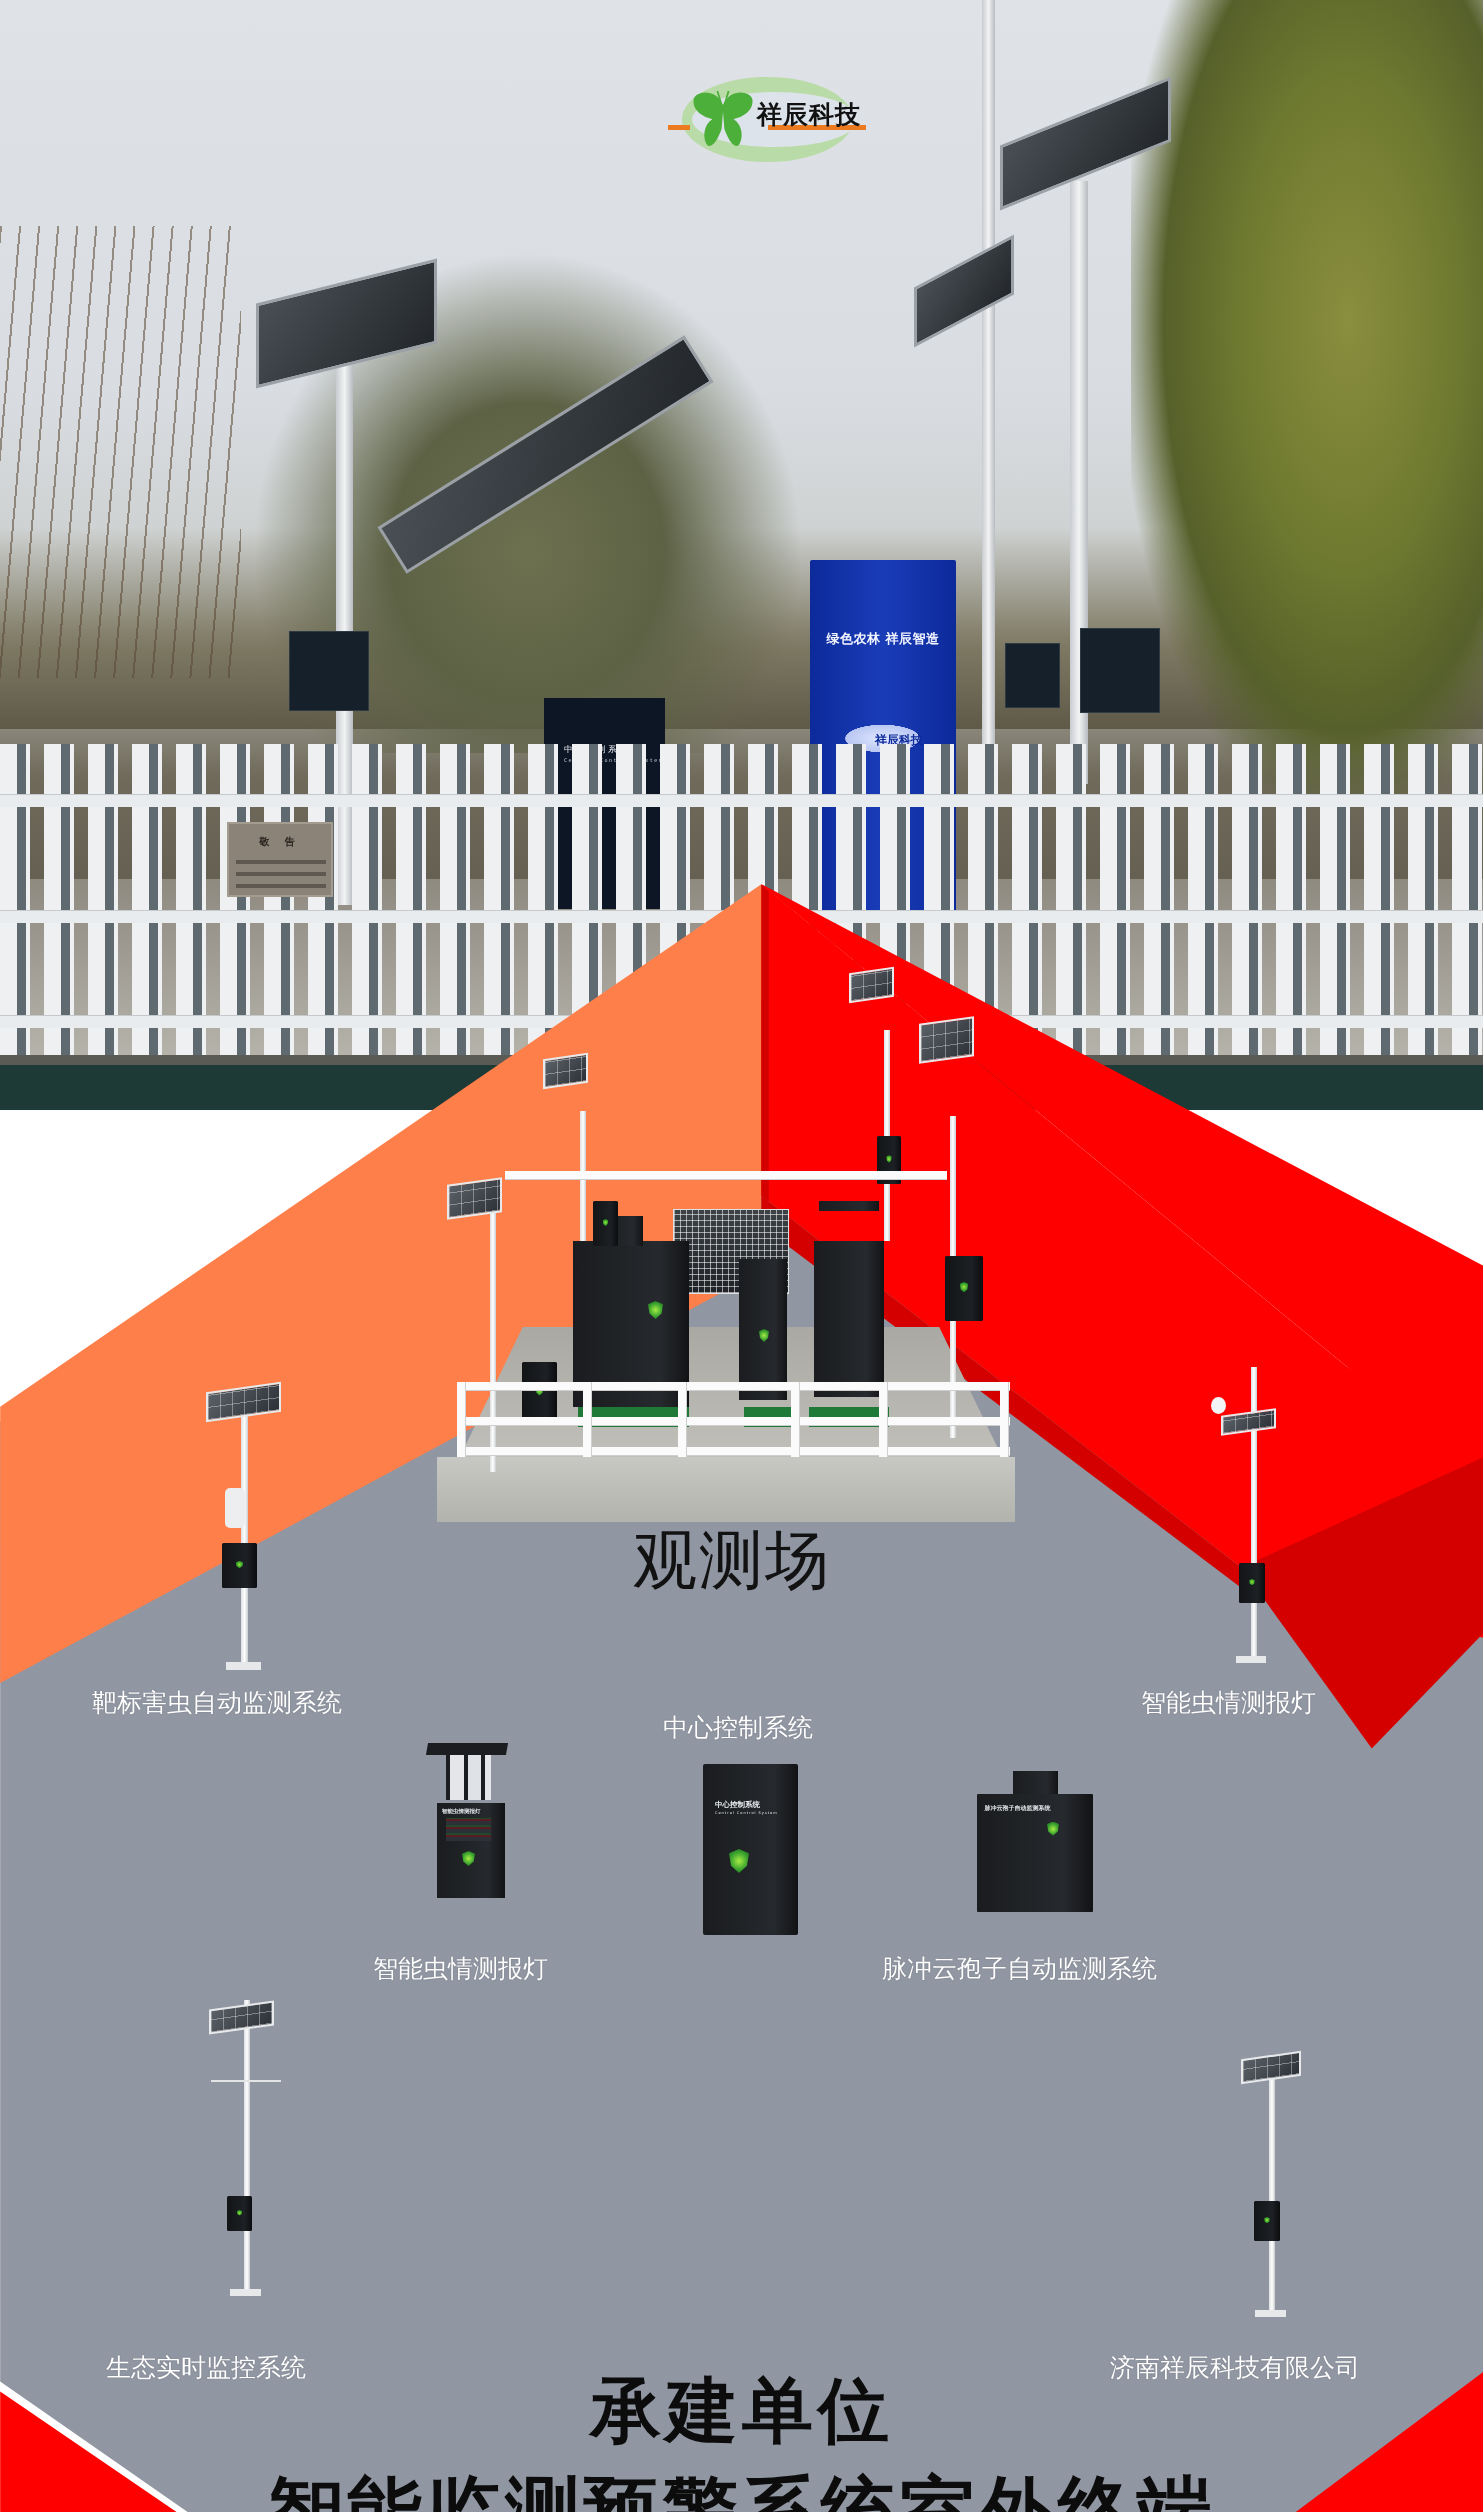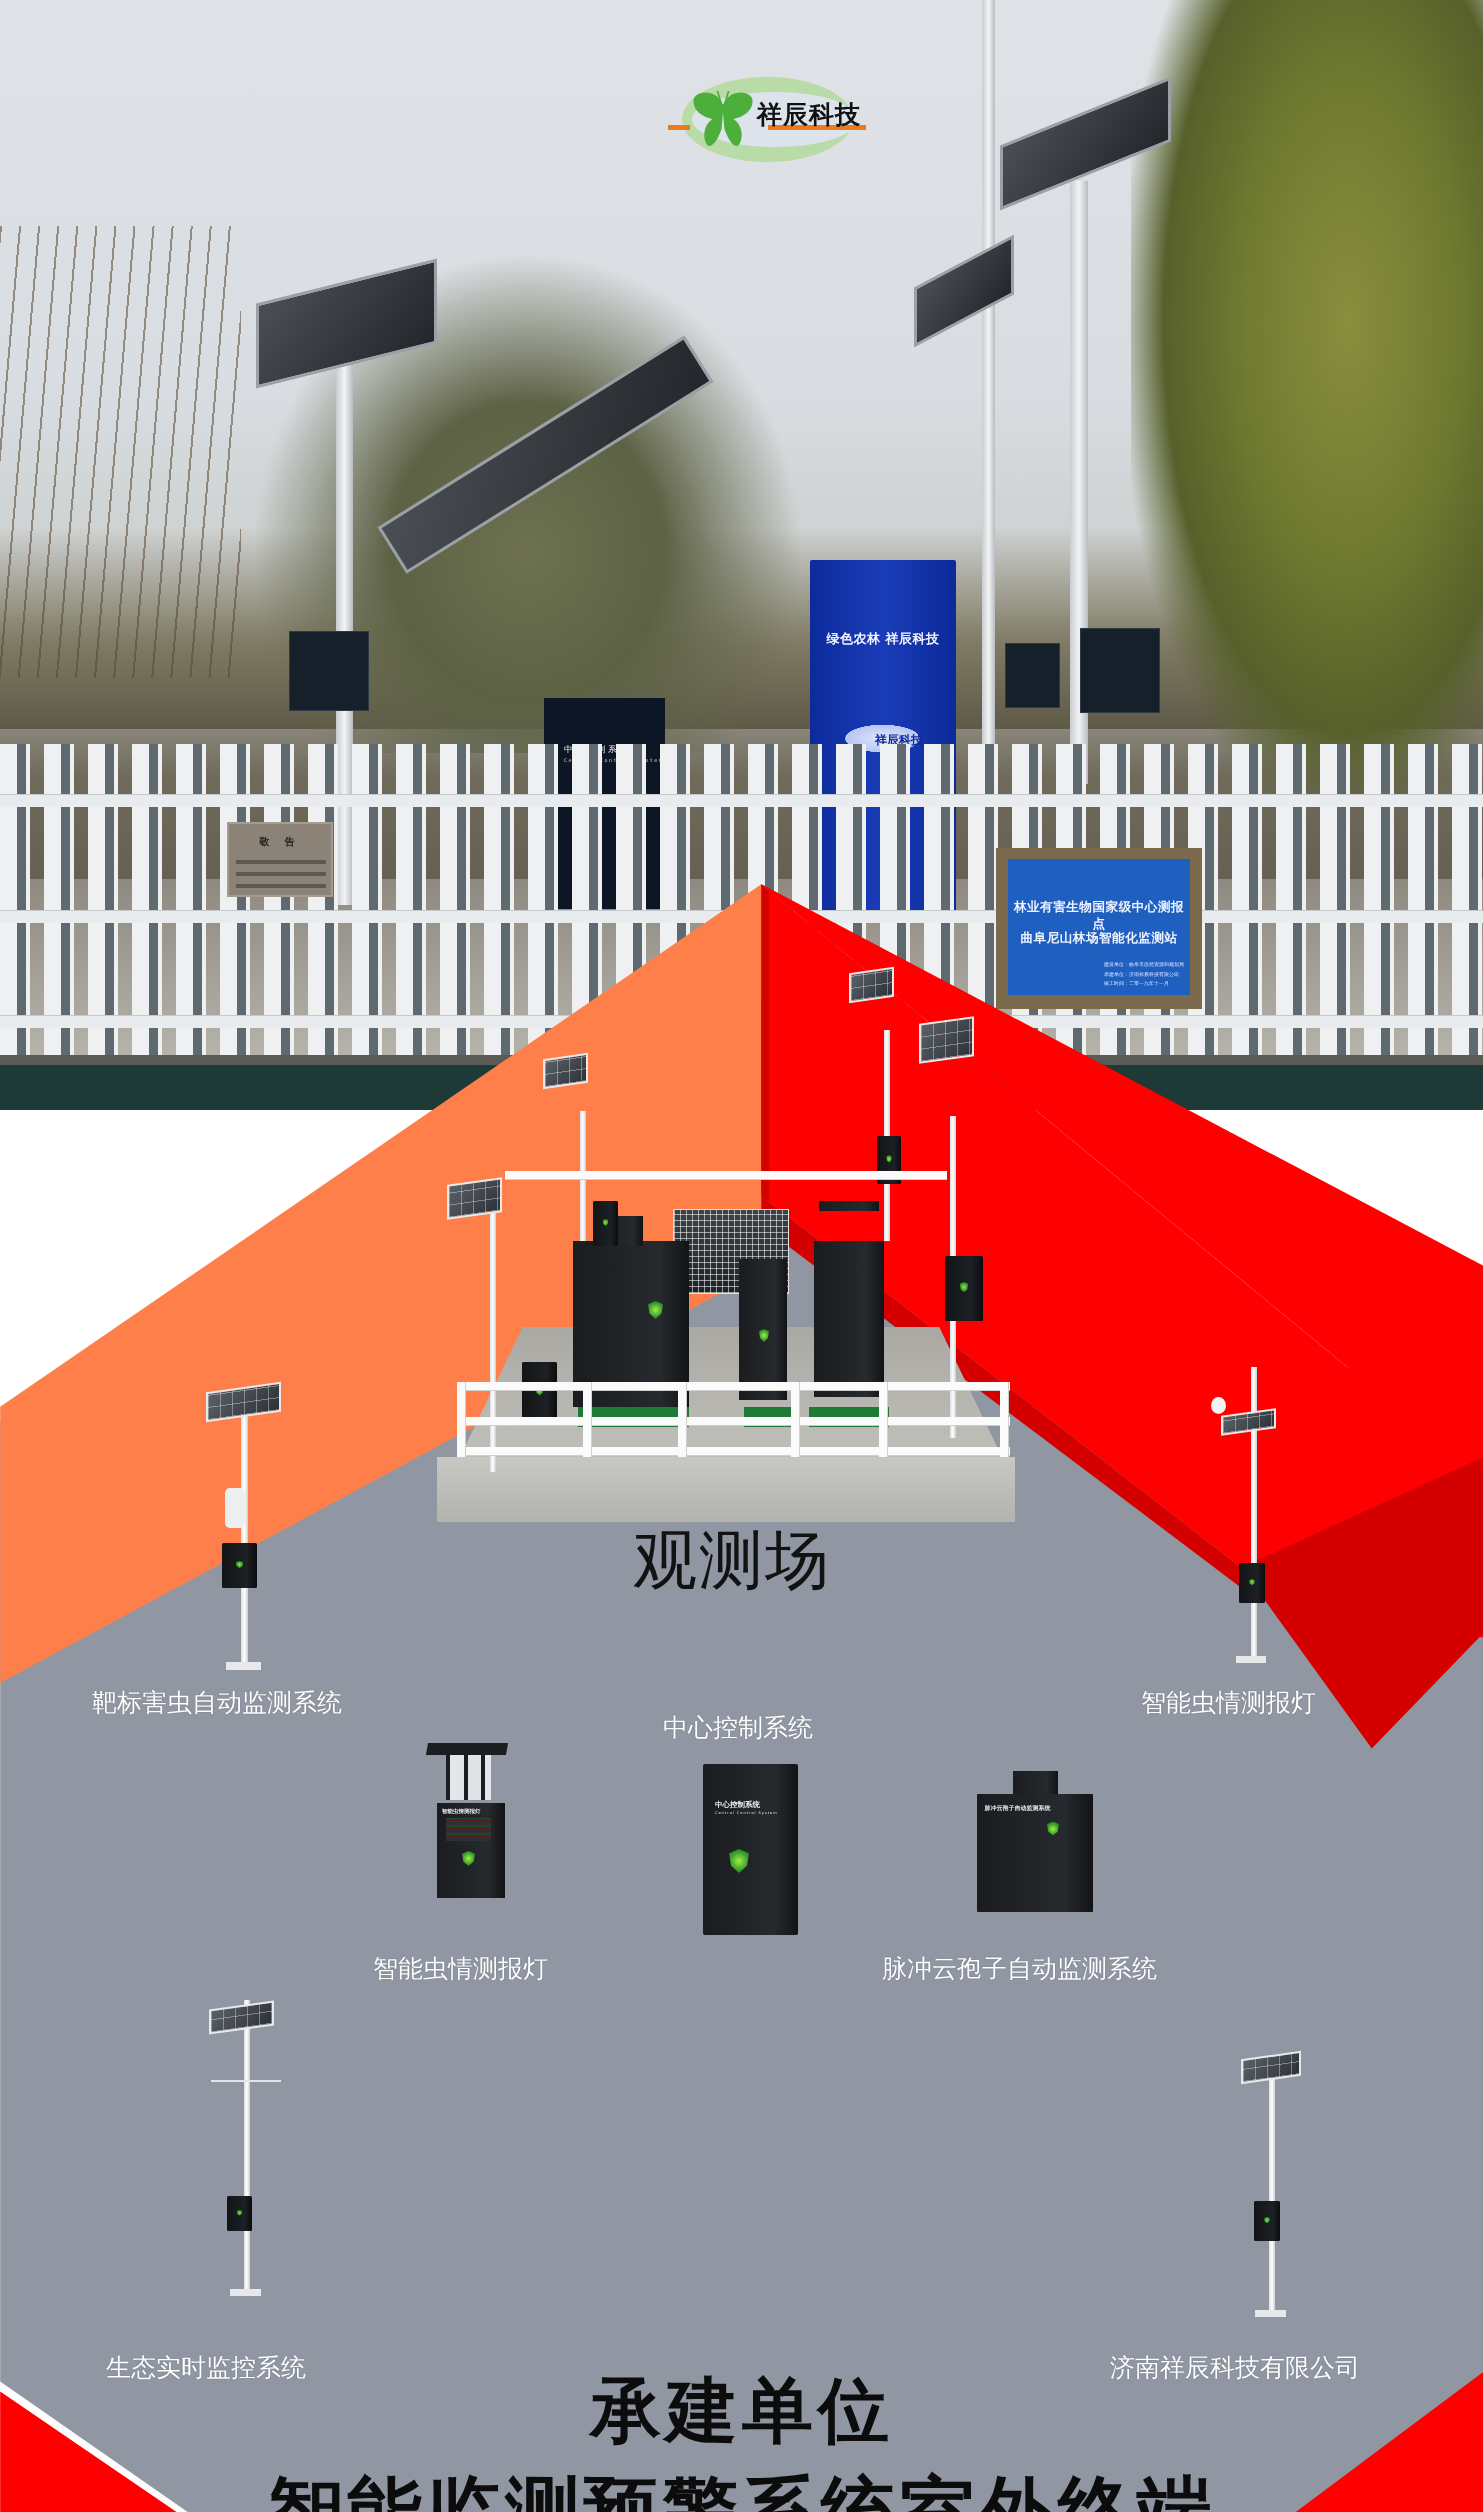--- a/index.html
+++ b/index.html
@@ -139,21 +139,21 @@
     <div class="bar-l"></div>
     <div class="bar-r"></div>
     <svg class="butterfly" viewBox="0 0 100 100">
       <path d="M50 30 C40 5 10 10 8 22 C6 40 25 48 35 50 C22 58 20 78 28 88 C36 92 44 76 48 64 L50 40 L52 64 C56 76 64 92 72 88 C80 78 78 58 65 50 C75 48 94 40 92 22 C90 10 60 5 50 30 Z" fill="#4caf3a"></path>
       <path d="M48 30 L42 10 M52 30 L58 10" stroke="#4caf3a" stroke-width="2.5" fill="none"></path>
     </svg>
     <div class="name">祥辰科技</div>
   </div>
 
   <div class="banner-blue">
-    <div class="txt">绿色农林 祥辰科技</div>
+    <div class="txt">绿色农林 祥辰智造</div>
     <div class="logo-mini">
       <span>祥辰科技</span>
     </div>
   </div>
 
   <div class="cabinet-photo">
     <div class="t1">中心控制系统</div>
     <div class="t2">Central Control System</div>
   </div>
 
@@ -164,29 +164,20 @@
     <div class="rail" style="top:271px;"></div>
   </div>
 
   <div class="notice-sign">
     <div class="h">敬 告</div>
     <div class="l" style="top:36px;"></div>
     <div class="l" style="top:48px;"></div>
     <div class="l" style="top:60px;"></div>
   </div>
 
-  <div class="station-sign">
-    <div class="inner">
-      <div class="t1">林业有害生物国家级中心测报点</div>
-      <div class="t2">曲阜尼山林场智能化监测站</div>
-      <div class="small" style="top:102px;">建设单位：曲阜市自然资源和规划局</div>
-      <div class="small" style="top:112px;">承建单位：济南祥辰科技有限公司</div>
-      <div class="small" style="top:121px;">竣工时间：二零一九年十一月</div>
-    </div>
-  </div>
 
   <div class="base-strip"></div>
 </div>
 
 <svg class="shapes" viewBox="0 0 2953 6614">
 
   <polygon points="1515,1990 2953,3030 2953,4760 1515,5795 0,4740 0,2830" fill="#9096a2"></polygon>
 
   <polygon points="1515,1760 1515,2530 0,3350 0,2800" fill="#ff7f4a"></polygon>
 

